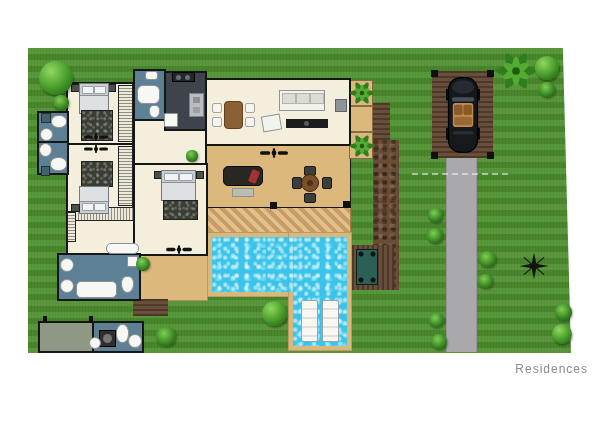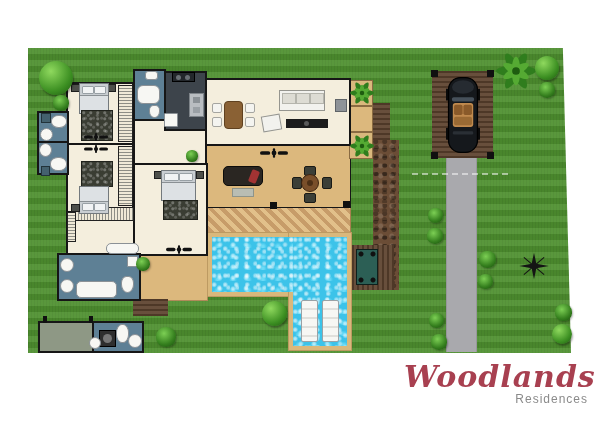--- a/index.html
+++ b/index.html
@@ -321,17 +321,16 @@
   <div class="bush" style="left:555px;top:304px;width:17px;height:17px;"></div>
   <div class="tree" style="left:552px;top:324px;width:20px;height:20px;"></div>
 
   <svg class="abs" style="left:518px;top:252px;" width="32" height="28" viewBox="0 0 40 36">
     <line x1="7" y1="7" x2="33" y2="29" stroke="#141414" stroke-width="1.4"></line>
     <line x1="33" y1="7" x2="7" y2="29" stroke="#141414" stroke-width="1.4"></line>
     <path d="M20 1 L23 15 L39 18 L23 21 L20 35 L17 21 L1 18 L17 15 Z" fill="#141414"></path>
   </svg>
 
   <div class="logo-wrap">
-    <div class="logo-main">Woodlands</div>
     <div class="logo-sub">Residences</div>
   </div>
 
 </div>
 
 </body></html>

